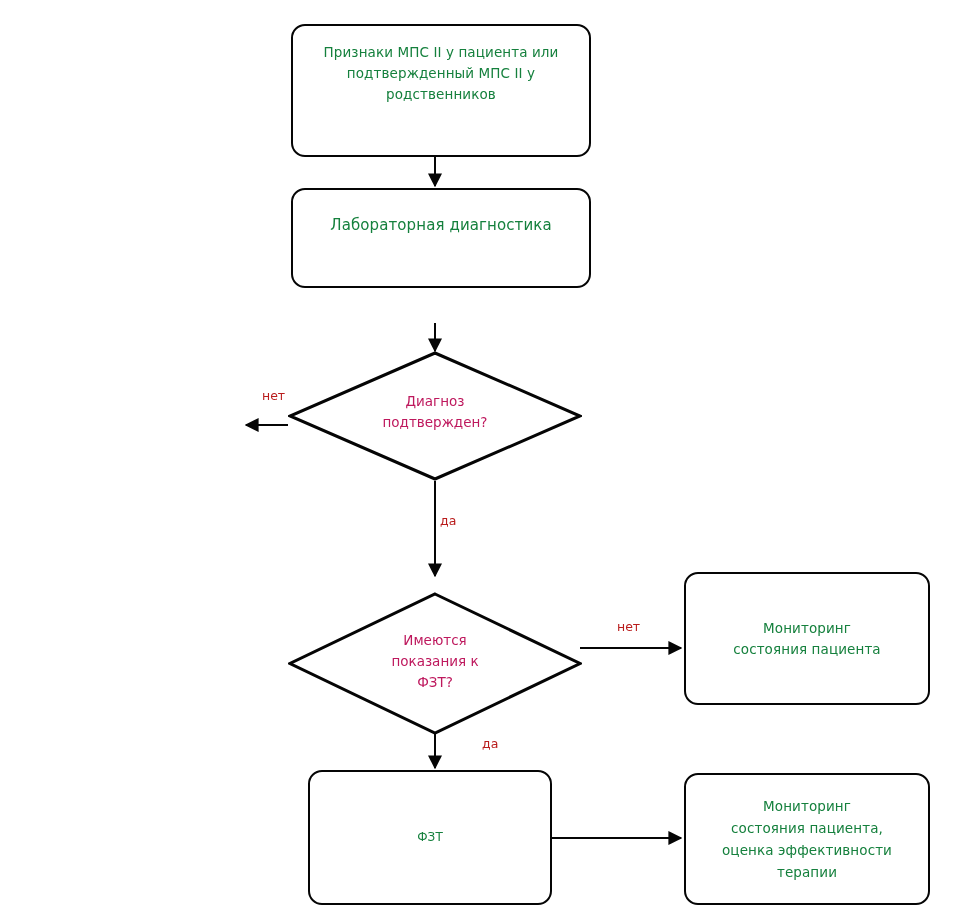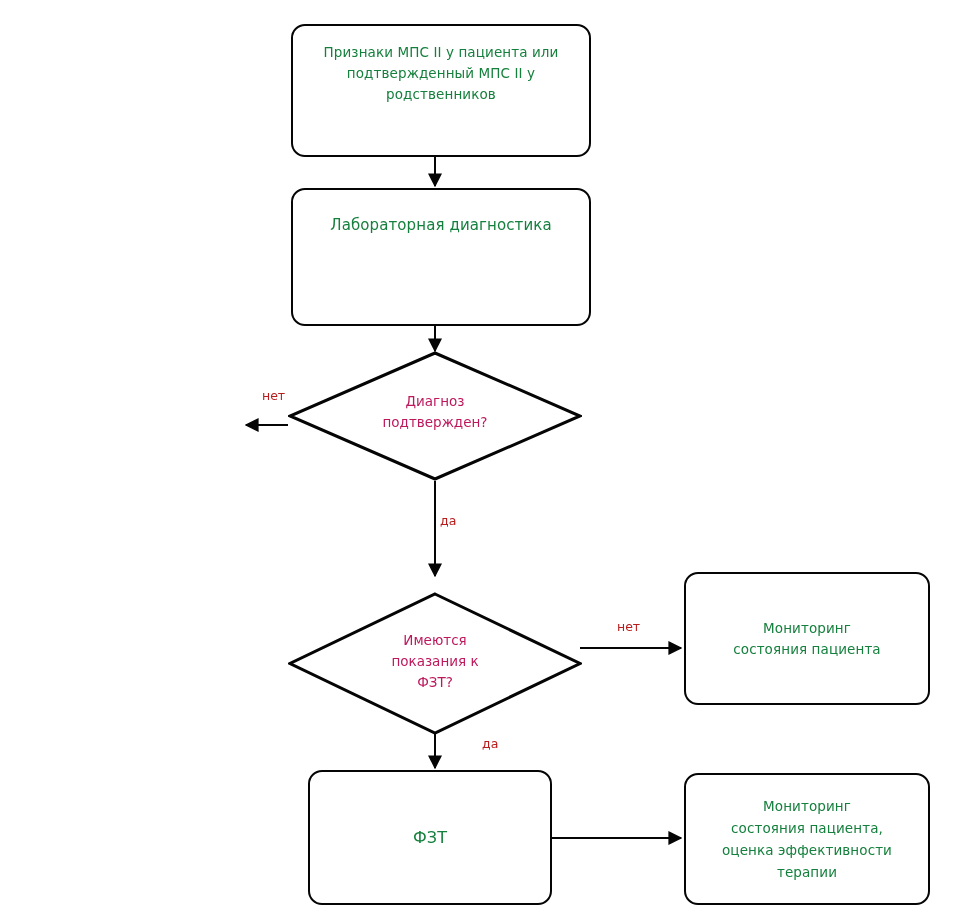--- a/index.html
+++ b/index.html
@@ -111,21 +111,21 @@
 
     <line x1="552" y1="838" x2="681" y2="838" stroke="#050505" stroke-width="2" marker-end="url(#arrow)"></line>
   </svg>
 
   <div class="node pad-top" style="left:291px; top:24px; width:300px; height:133px; padding:16px 14px 0 14px;">
     <span class="txt">Признаки МПС II  у пациента или
 подтвержденный МПС II у
 родственников</span>
   </div>
 
-  <div class="node pad-top" style="left:291px; top:188px; width:300px; height:138px; padding:25px 14px 0 14px;">
+  <div class="node pad-top" style="left:291px; top:188px; width:300px; height:100px; padding:25px 14px 0 14px;">
     <span class="txt" style="font-size:15px;">Лабораторная диагностика</span>
   </div>
 
   <div class="decision" style="left:288px; top:351px; width:294px; height:130px;">
     <svg viewBox="0 0 294 130" preserveAspectRatio="none">
       <polygon points="147,2 292,65 147,128 2,65" fill="#ffffff" stroke="#050505" stroke-width="3" vector-effect="non-scaling-stroke"></polygon>
     </svg>
     <span class="txt" style="margin-bottom:8px;">Диагноз
 подтвержден?</span>
   </div>
@@ -139,21 +139,21 @@
 показания к
 ФЗТ?</span>
   </div>
 
   <div class="node pad-mid" style="left:684px; top:572px; width:246px; height:133px; padding:0 12px;">
     <span class="txt">Мониторинг
 состояния пациента</span>
   </div>
 
   <div class="node pad-mid" style="left:308px; top:770px; width:244px; height:135px; padding:0 12px;">
-    <span class="txt" style="font-size:16px;">ФЗТ</span>
+    <span class="txt" style="font-size:12px;">ФЗТ</span>
   </div>
 
   <div class="node pad-mid" style="left:684px; top:773px; width:246px; height:132px; padding:0 10px;">
     <span class="txt" style="line-height:22px;">Мониторинг
 состояния пациента,
 оценка эффективности
 терапии</span>
   </div>
 
   <div class="edge-label" style="left:262px; top:388px;">нет</div>

